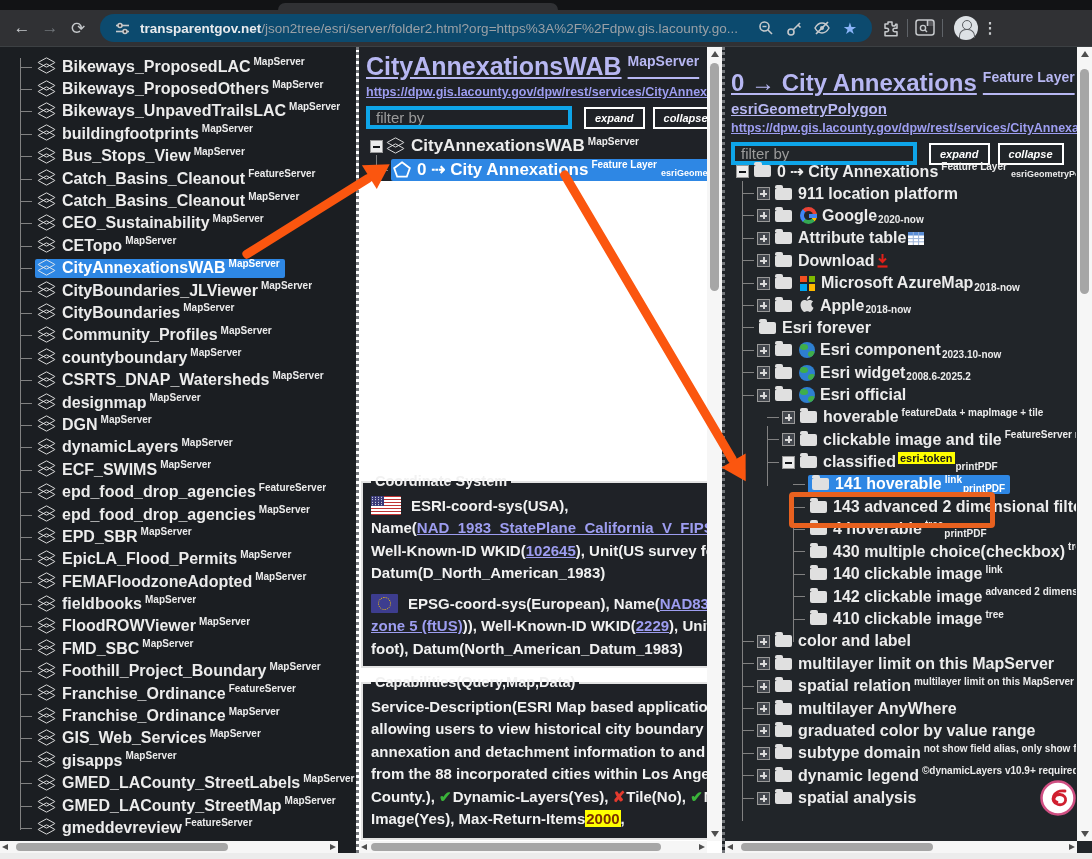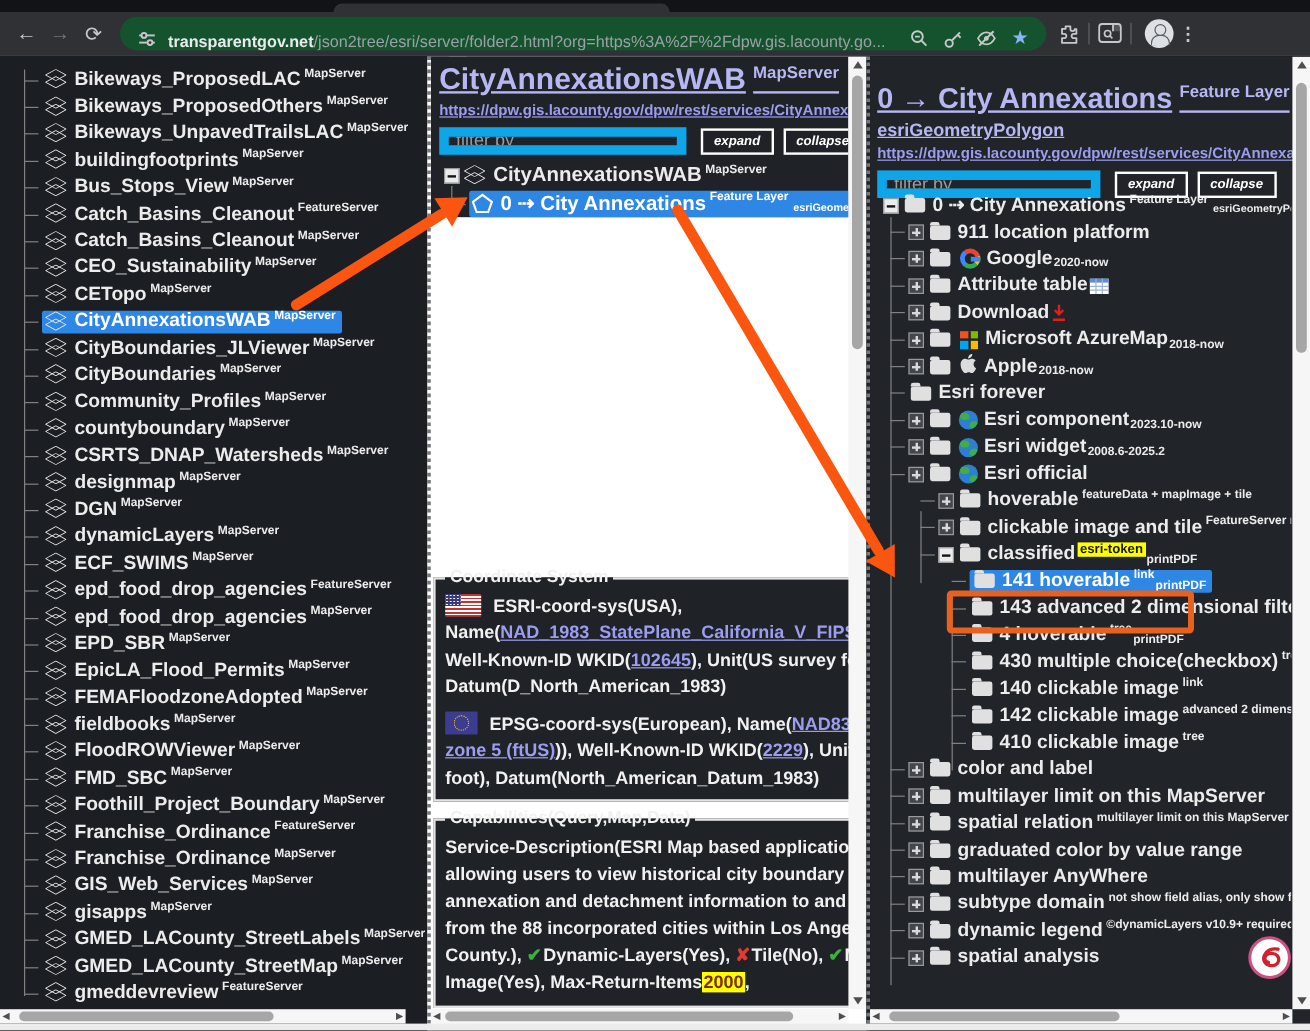--- a/index.html
+++ b/index.html
@@ -6,21 +6,21 @@
   body{background:#000;font-family:"Liberation Sans",sans-serif}
   .page{position:relative;width:1092px;height:859px;background:#17191d;overflow:hidden}
 
   
   .tabstrip{position:relative;height:10px;background:#121315}
   .tabhint{position:absolute;left:278px;top:3px;width:280px;height:7px;background:#303134;border-radius:9px 9px 0 0}
   .toolbar{position:relative;height:37px;background:#303134;display:flex;align-items:center;padding:0 8px;border-bottom:1px solid #3c4043}
   .nav{width:28px;text-align:center;font-size:17px;color:#c6c9cc;cursor:pointer}
   .nav.fwd{color:#70757a}
   .nav.back::before{content:"←"} .nav.fwd::before{content:"→"} .nav.reload::before{content:"⟳"}
-  .urlpill{width:772px;height:28px;background:#14532d;border-radius:14px;display:flex;align-items:flex-end;padding:0 12px;margin:0 8px;gap:8px}
+  .urlpill{width:772px;height:28px;background:#0c4a6e;border-radius:14px;display:flex;align-items:center;padding:0 12px;margin:0 8px;gap:8px}
   .url{flex:1;font-size:13.5px;color:#e8eaed;white-space:nowrap;overflow:hidden}
   .url .upath{color:#9aa0a6}
   .picon{flex:0 0 auto;display:inline-flex;align-items:center;justify-content:center;width:20px;height:20px}
   .star::before{content:"★";color:#8ab4f8;font-size:16px}
   .menu3{width:16px;text-align:center;color:#c6c9cc;font-size:15px;font-weight:700}
   .menu3::before{content:"⋮"}
   .sep{width:1px;height:18px;background:#5f6368;margin:0 7px}
   .avatar{width:24px;height:24px;border-radius:50%;background:#dde1e5;position:relative;margin:0 4px}
   .avatar::before{content:"";position:absolute;left:8px;top:4px;width:8px;height:8px;border-radius:50%;border:1.5px solid #5a5d61}
   .avatar::after{content:"";position:absolute;left:5px;top:13px;width:14px;height:8px;border-radius:7px 7px 0 0;border:1.5px solid #5a5d61;border-bottom:none}
@@ -68,21 +68,21 @@
   .sarr.lt{top:3px;border-top:3.5px solid transparent;border-bottom:3.5px solid transparent;border-right:6px solid #4e4e4e}
   .sarr.rt{top:3px;border-top:3.5px solid transparent;border-bottom:3.5px solid transparent;border-left:6px solid #4e4e4e}
 
   
   .middark{position:absolute;left:0;top:0;width:348px;height:134px;background:#1f2227;padding:5px 0 0 7px;overflow:hidden}
   .h1{font-size:25px;font-weight:700;color:#b7b7f2;text-decoration:underline;white-space:nowrap}
   .h1 .hsup{font-size:14px;font-weight:700;position:relative;top:-9px;margin-left:6px}
   .h2sub{font-size:15px;font-weight:700;color:#b7b7f2;text-decoration:underline;margin-top:3px}
   .plink{display:block;font-size:12.5px;font-weight:600;color:#9d9df0;text-decoration:underline;white-space:nowrap;overflow:hidden;margin-top:4px}
   .frow{display:flex;align-items:center;margin-top:7px}
-  .fin{width:206px;height:23px;background:transparent;border:8px solid #0ea5e9;color:#d946ef;font:600 15px "Liberation Sans",sans-serif;padding:0 6px;outline:none}
+  .fin{width:206px;height:23px;background:transparent;border:4px solid #0ea5e9;color:#d946ef;font:600 15px "Liberation Sans",sans-serif;padding:0 6px;outline:none}
   .fin::placeholder{color:#9b9b9b;font-weight:400}
   .btn{background:transparent;border:2px solid #fff;color:#fff;font:700 italic 11px "Liberation Sans",sans-serif;padding:3px 9px;margin-left:12px;cursor:pointer}
   .btn+.btn{margin-left:8px}
   .mtree{position:relative;margin-top:5px;font-size:17px;font-weight:600;color:#ececec}
   .mrow{display:flex;align-items:center;height:24px;white-space:nowrap;padding-left:4px}
   .mrow.child{padding-left:10px}
   .mrow.child .tk{width:16px}
   .mvline{position:absolute;left:10px;top:21px;height:39px;border-left:1px solid #818181}
   .pent{flex:0 0 18px;margin-right:6px}
   .fs{position:absolute;left:2px;background:#1f2227;border:2px solid #e3e3e3;color:#f1f1f1;font-size:15px;font-weight:600;padding:2px 8px 8px;line-height:1.5;overflow:hidden}
@@ -753,27 +753,27 @@
             <i class="tk"></i>
             <i class="exp plus"></i>
             <i class="fld"></i>
             <span>spatial relation</span>
             <span class="su">multilayer limit on this MapServer</span>
           </div>
         <div class="rr l1">
             <i class="tk"></i>
             <i class="exp plus"></i>
             <i class="fld"></i>
+            <span>multilayer AnyWhere</span>
+          </div>
+        <div class="rr l1">
+            <i class="tk"></i>
+            <i class="exp plus"></i>
+            <i class="fld"></i>
             <span>graduated color by value range</span>
-          </div>
-        <div class="rr l1">
-            <i class="tk"></i>
-            <i class="exp plus"></i>
-            <i class="fld"></i>
-            <span>multilayer AnyWhere</span>
           </div>
         <div class="rr l1">
             <i class="tk"></i>
             <i class="exp plus"></i>
             <i class="fld"></i>
             <span>subtype domain</span>
             <span class="su">not show field alias, only show field name</span>
           </div>
         <div class="rr l1">
             <i class="tk"></i>

